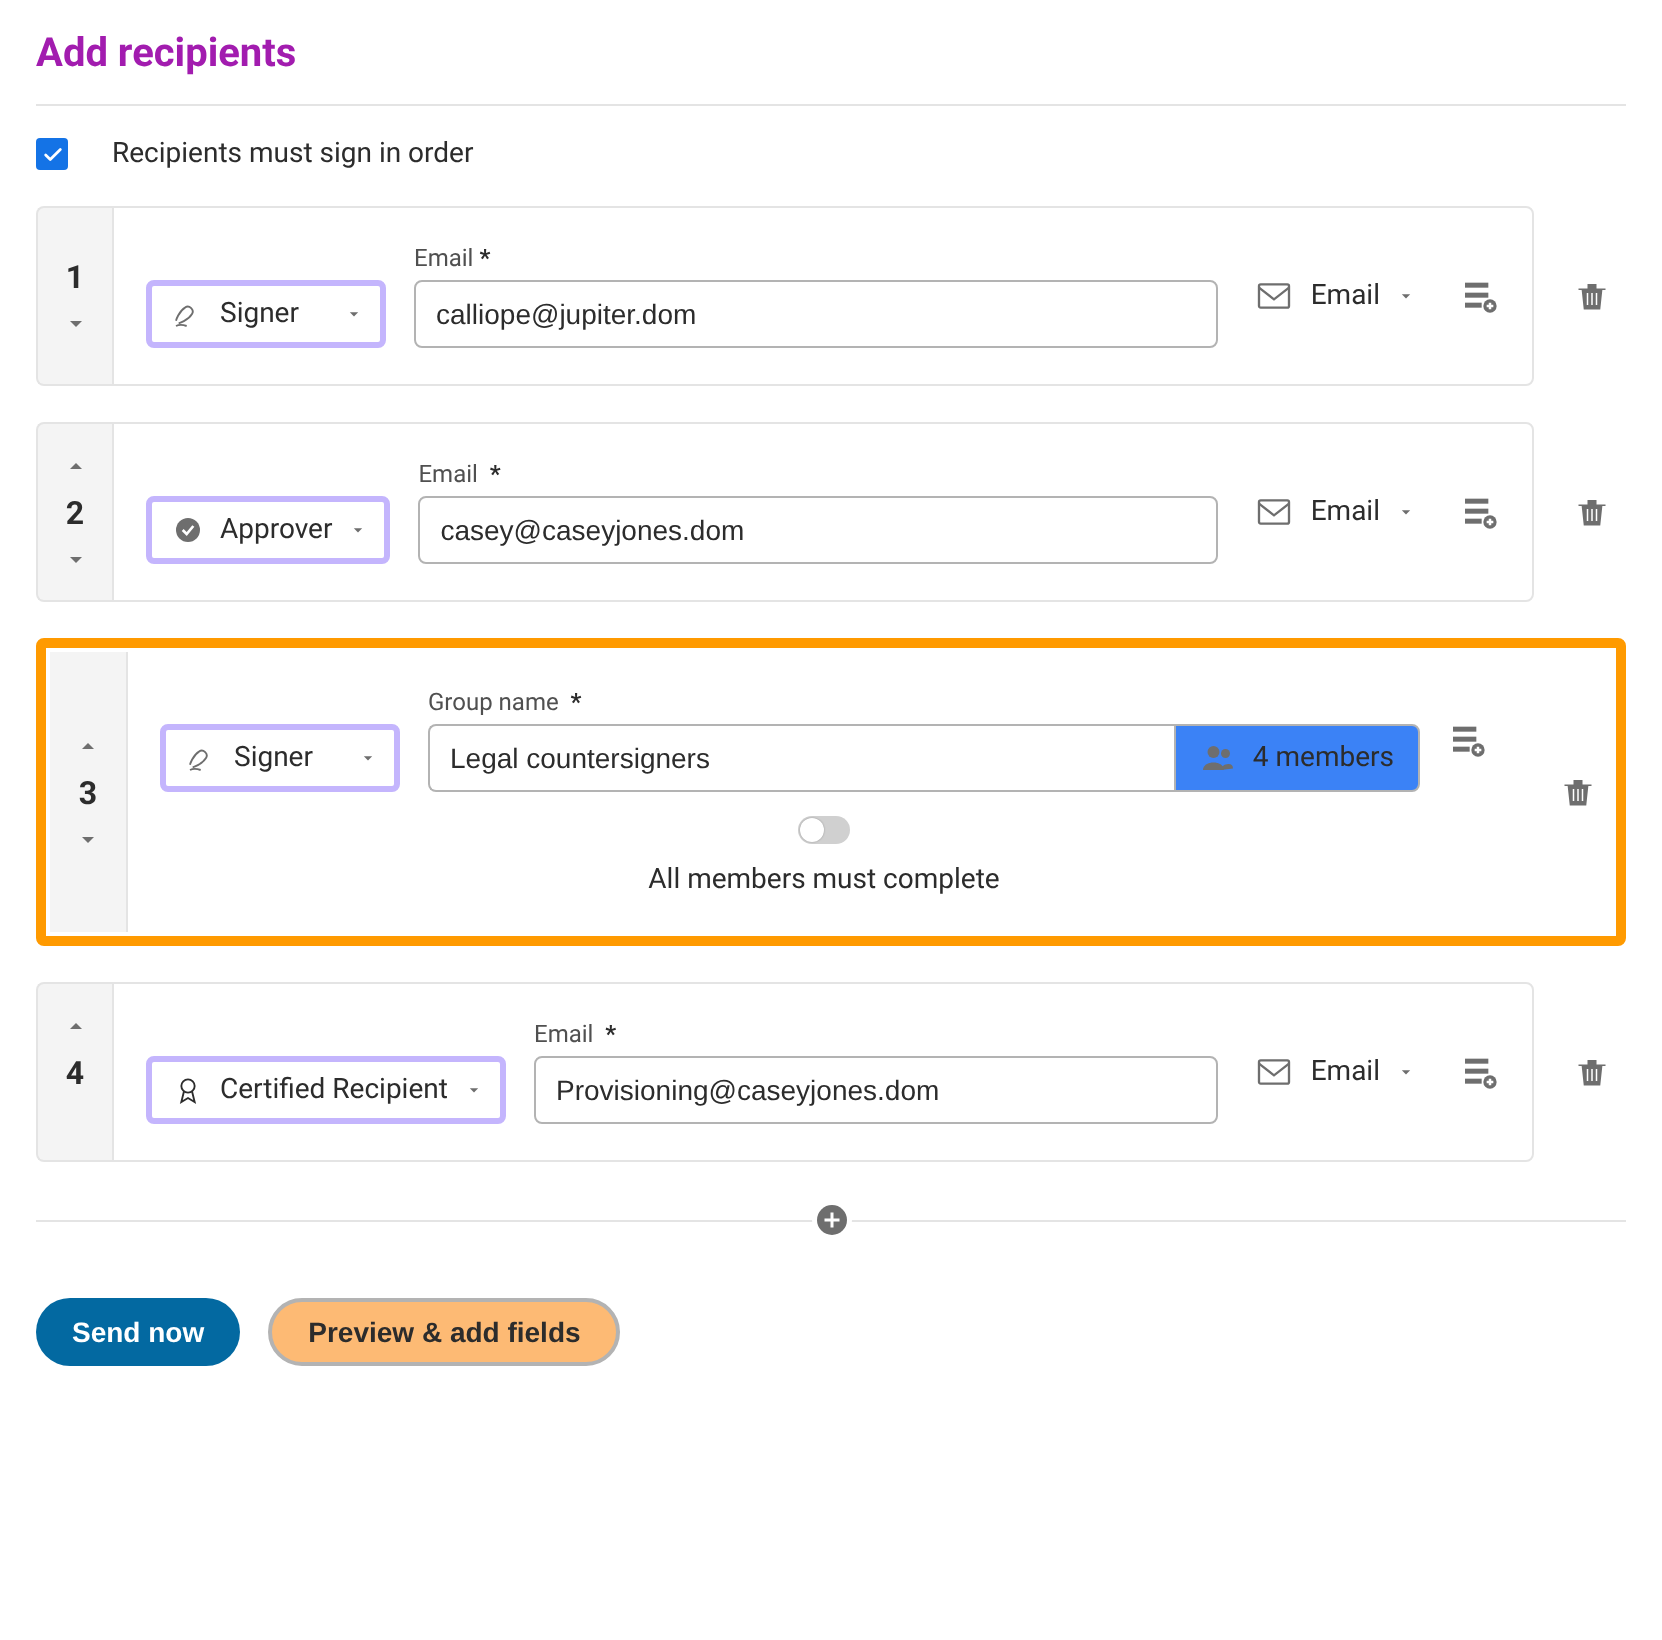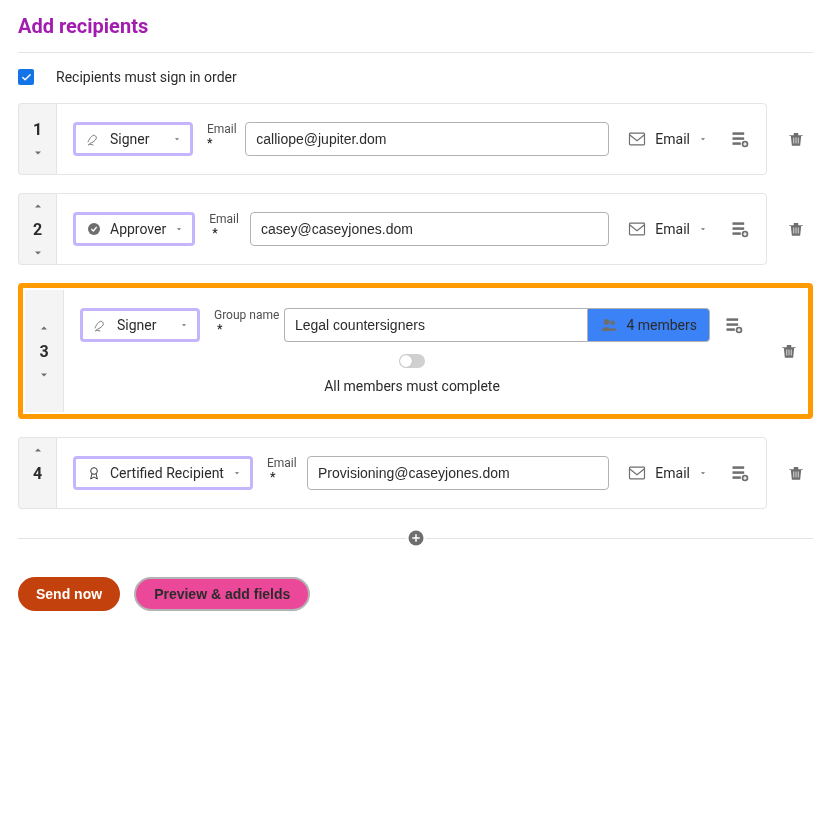--- a/index.html
+++ b/index.html
@@ -85,21 +85,21 @@
     gap: 8px;
     padding: 0 8px 0 10px;
     cursor: pointer;
     min-width: 120px;
     justify-content: space-between;
   }
   .role-select.wide { min-width: 180px; }
   .role-inner { display:inline-flex; align-items:center; gap:8px; }
   .role-select svg.role-icon { width: 16px; height: 16px; fill: none; stroke: #6e6e6e; stroke-width:1.4; }
   .role-select .down { width: 10px; height: 10px; fill:#6e6e6e; }
-  .field-col { display:flex; flex-direction:row; gap:4px; flex:1; }
+  .field-col { display:flex; flex-direction:column; gap:4px; flex:1; }
   .field-label { font-size:12px; color:#505050; }
   .field-label .req { color:#2c2c2c; font-weight:700; }
   .text-input {
     height: 34px;
     border: 1px solid #b3b3b3;
     border-radius: 4px;
     padding: 0 10px;
     font-size: 14px;
     color: #2c2c2c;
     width: 100%;
@@ -160,22 +160,22 @@
     display:flex; align-items:center; justify-content:center;
     cursor:pointer;
     border-radius:50%;
   }
   .add-btn svg{ width:18px; height:18px; fill:#6e6e6e; }
   .footer { display:flex; gap:14px; align-items:center; }
   .btn {
     height:34px; padding:0 18px; border-radius:17px; font-size:14px; font-weight:700; cursor:pointer;
     display:inline-flex; align-items:center;
   }
-  .btn-primary { background:#c2410c; color:#fff; border:none; }
-  .btn-secondary { background:#ec4899; color:#2c2c2c; border:2px solid #b3b3b3;text-align:center; }
+  .btn-primary { background:#0369a1; color:#fff; border:none; }
+  .btn-secondary { background:#fdba74; color:#2c2c2c; border:2px solid #b3b3b3;text-align:center; }
   .right-tools { display:inline-flex; align-items:center; gap:18px; margin-left:auto; align-self:center; }
 </style>
 </head>
 <body>
 <div class="page">
 
 <svg width="0" height="0" style="position:absolute">
   <defs>
     <symbol id="i-check" viewBox="0 0 24 24">
           <path d="M20 6L9 17l-5-5" stroke="#fff" stroke-width="3" fill="none" stroke-linecap="round" stroke-linejoin="round"></path>

